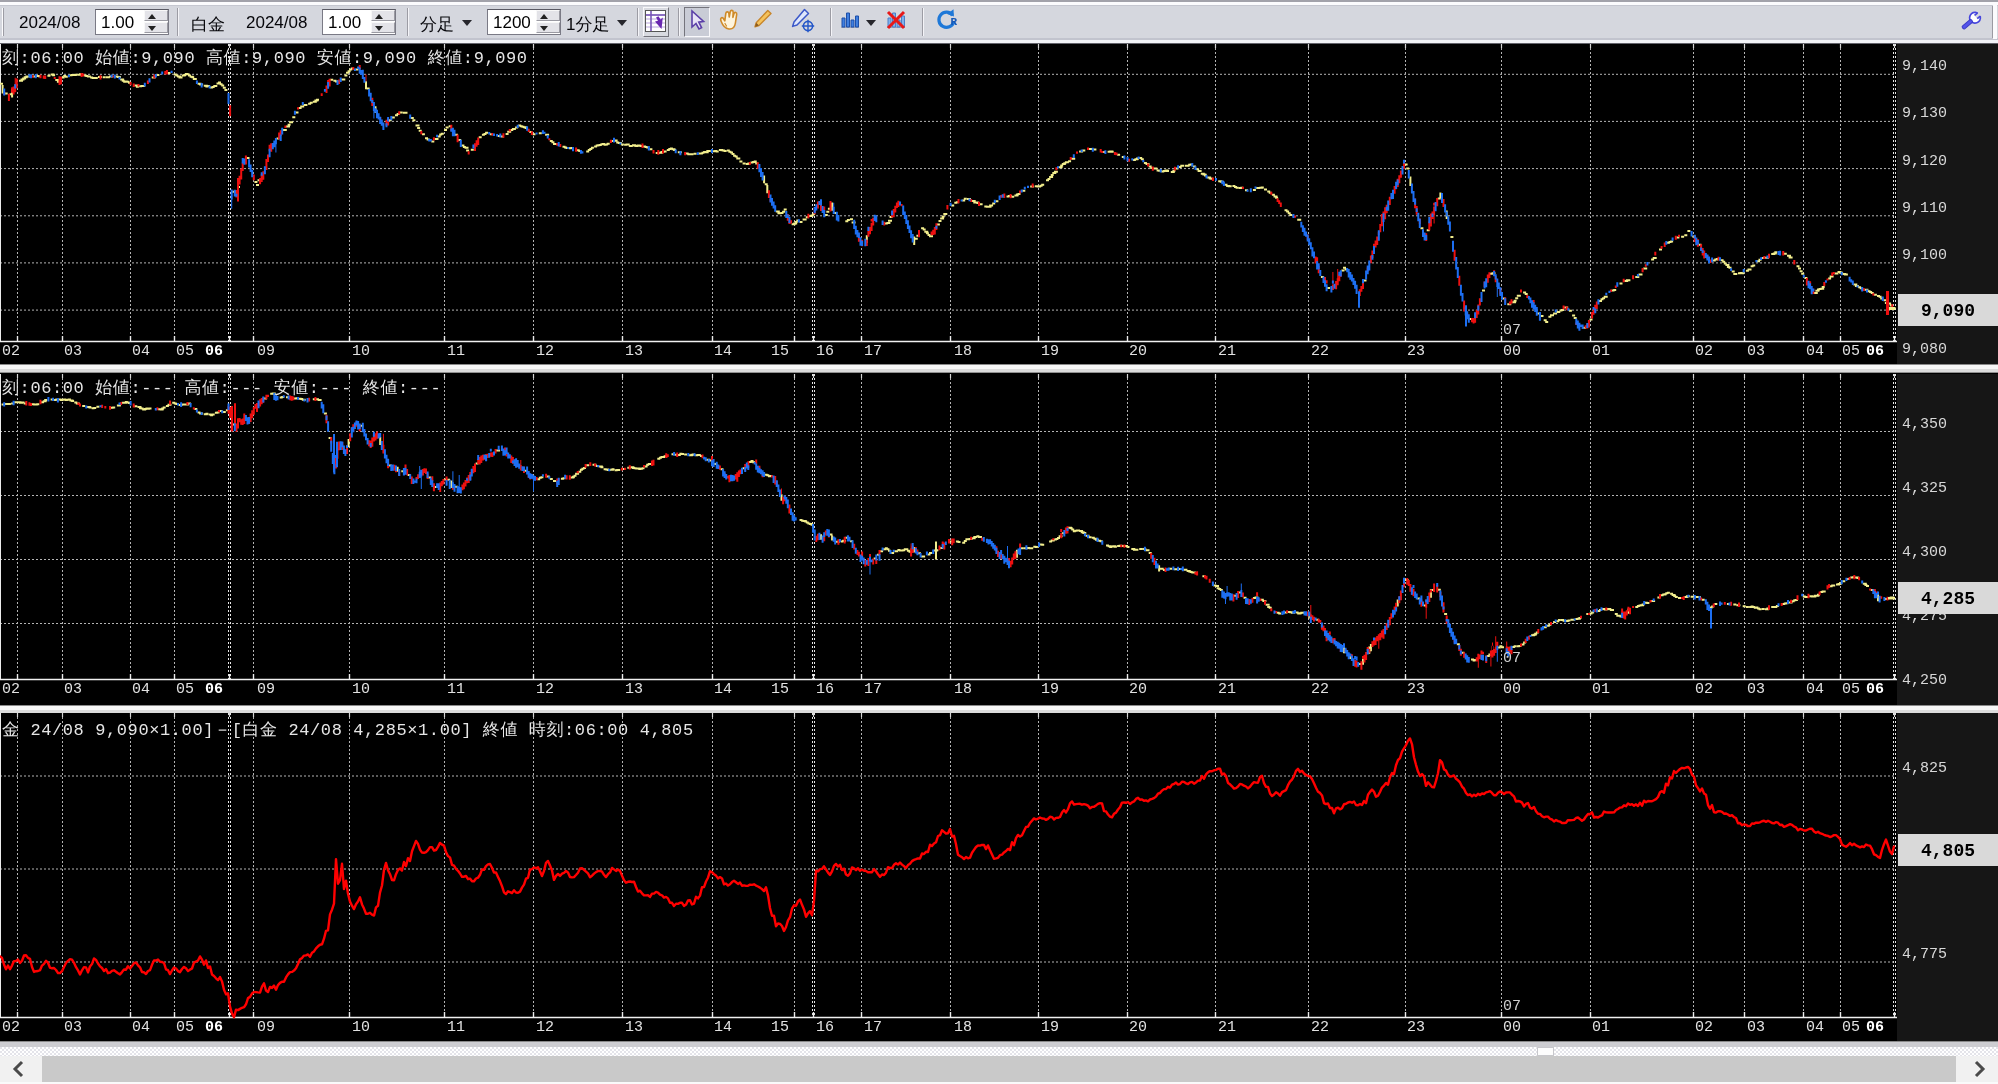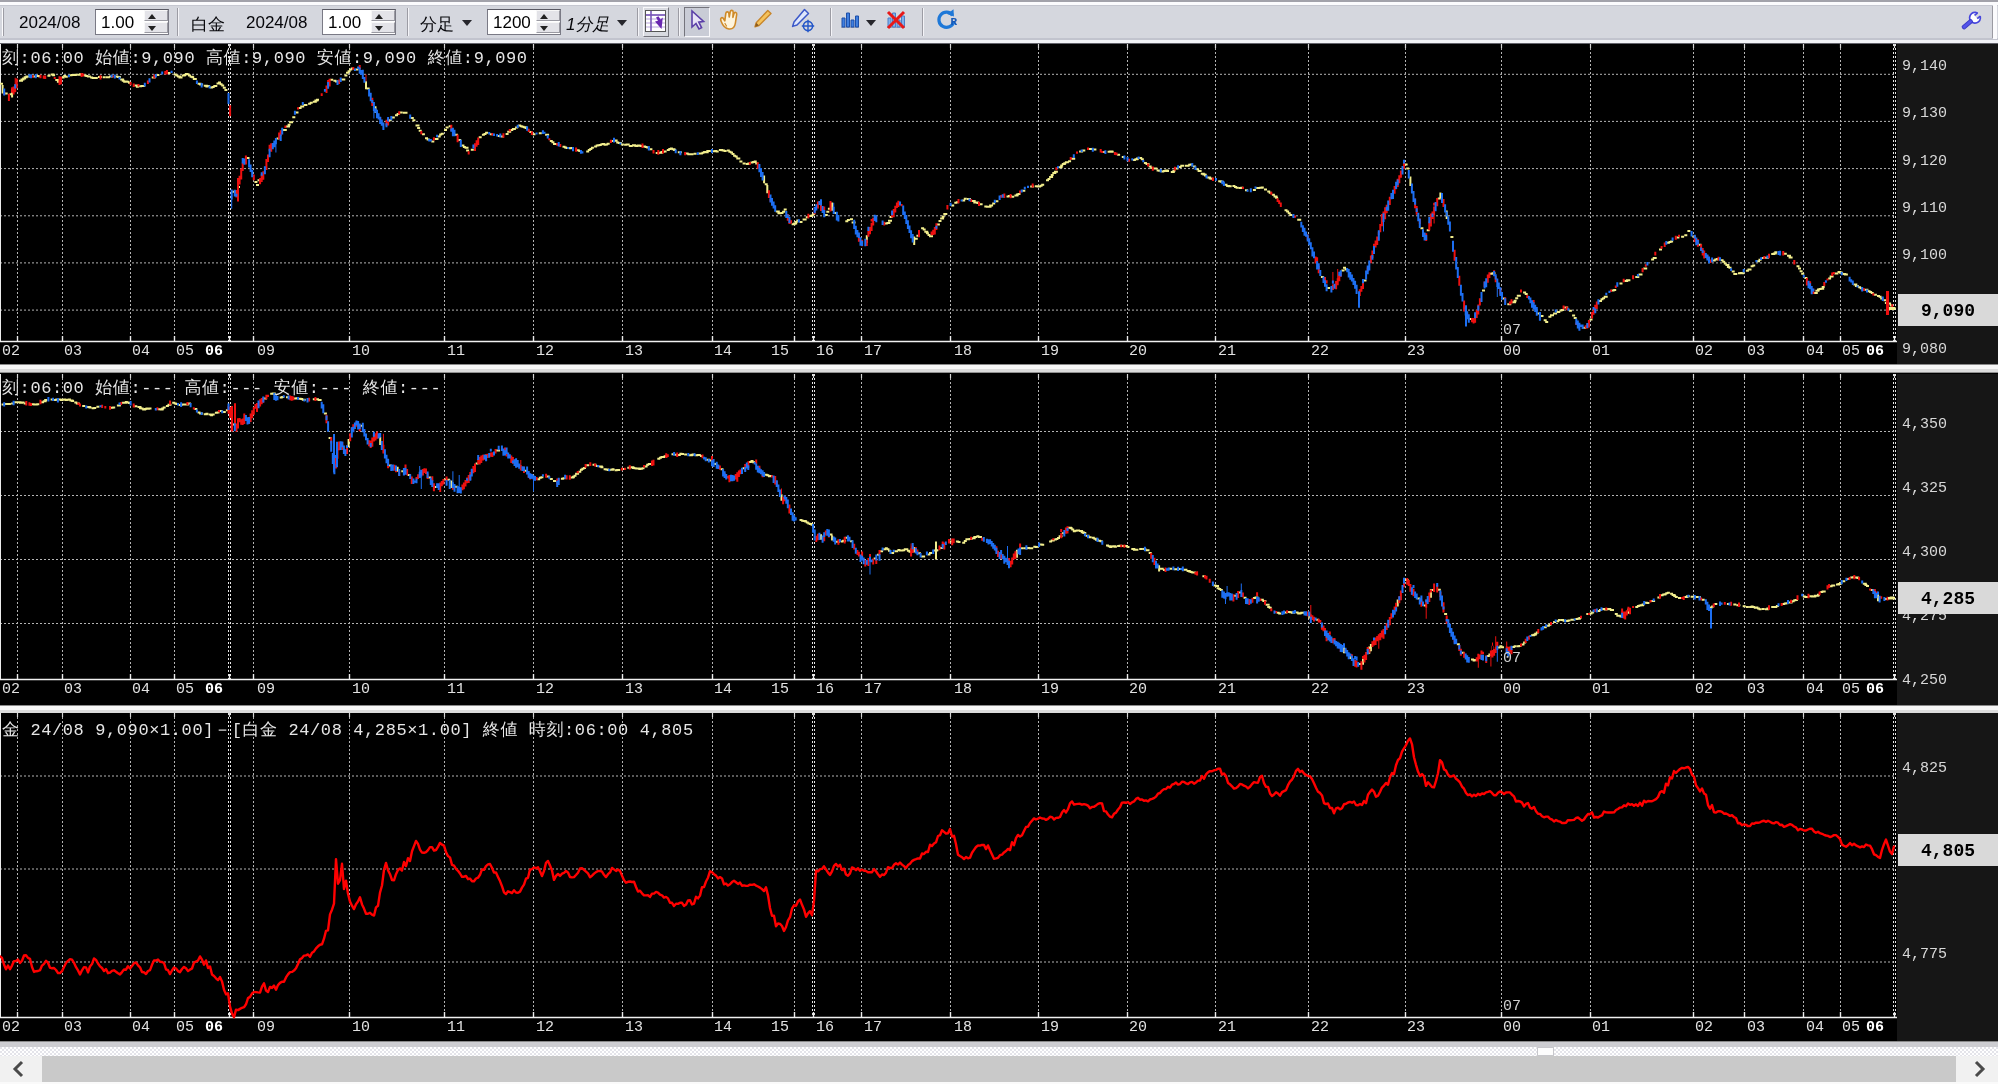--- a/index.html
+++ b/index.html
@@ -43,21 +43,21 @@
       <span style="position:absolute;left:5px;top:3px;font-size:17px;color:#000;">1200</span>
       <div style="position:absolute;left:48px;top:0;width:24px;height:24px;">
         <div style="position:absolute;left:0;top:0px;width:24px;height:11px;background:#e3e3e8;border:1px solid #9a9aa2;border-top-color:#f8f8f8;border-left-color:#f8f8f8;">
           <div style="position:absolute;left:3px;top:3px;width:0;height:0;border-left:4px solid transparent;border-right:4px solid transparent;border-bottom:5px solid #222;"></div>
         </div>
         <div style="position:absolute;left:0;top:12px;width:24px;height:11px;background:#e3e3e8;border:1px solid #9a9aa2;border-top-color:#f8f8f8;border-left-color:#f8f8f8;">
           <div style="position:absolute;left:3px;top:3px;width:0;height:0;border-left:4px solid transparent;border-right:4px solid transparent;border-top:5px solid #222;"></div>
         </div>
       </div>
     </div>
-    <span style="position:absolute;left:566px;top:13px;font-size:17px;color:#06060a;font-style:italic;">1分足</span>
+    <span style="position:absolute;left:566px;top:13px;font-size:17px;color:#06060a;">1分足</span>
     <div style="position:absolute;left:617px;top:20px;width:0;height:0;border-left:5px solid transparent;border-right:5px solid transparent;border-top:6px solid #26262c;"></div>
     <div style="position:absolute;left:637px;top:8px;width:1px;height:28px;background:#9c9ca4;"></div>
     <div style="position:absolute;left:638px;top:8px;width:1px;height:28px;background:#f4f4f8;"></div>
     <div style="position:absolute;left:643px;top:7px;width:26px;height:30px;border:1px solid;border-color:#f8f8fb #74747c #74747c #f8f8fb;background:#d8dae0;"><svg width="26" height="30" viewBox="0 0 26 30" xmlns="http://www.w3.org/2000/svg">
         <rect x="1.5" y="2.5" width="20" height="21" fill="#ffffff" stroke="#555"></rect>
         <path d="M2 7h19M2 11h19M2 15h19M2 19h19" stroke="#b9a6dd" stroke-width="1.2"></path>
         <path d="M7 3v20" stroke="#7a58b8" stroke-width="1.6"></path>
         <path d="M2 7h19" stroke="#7a58b8" stroke-width="1.6"></path>
         <path d="M17.5 21 11 13.5l3-.7-2-3.2 2.5-1.4 2 3.3 2.3-2z" fill="#6a28b0"></path>
       </svg></div>

